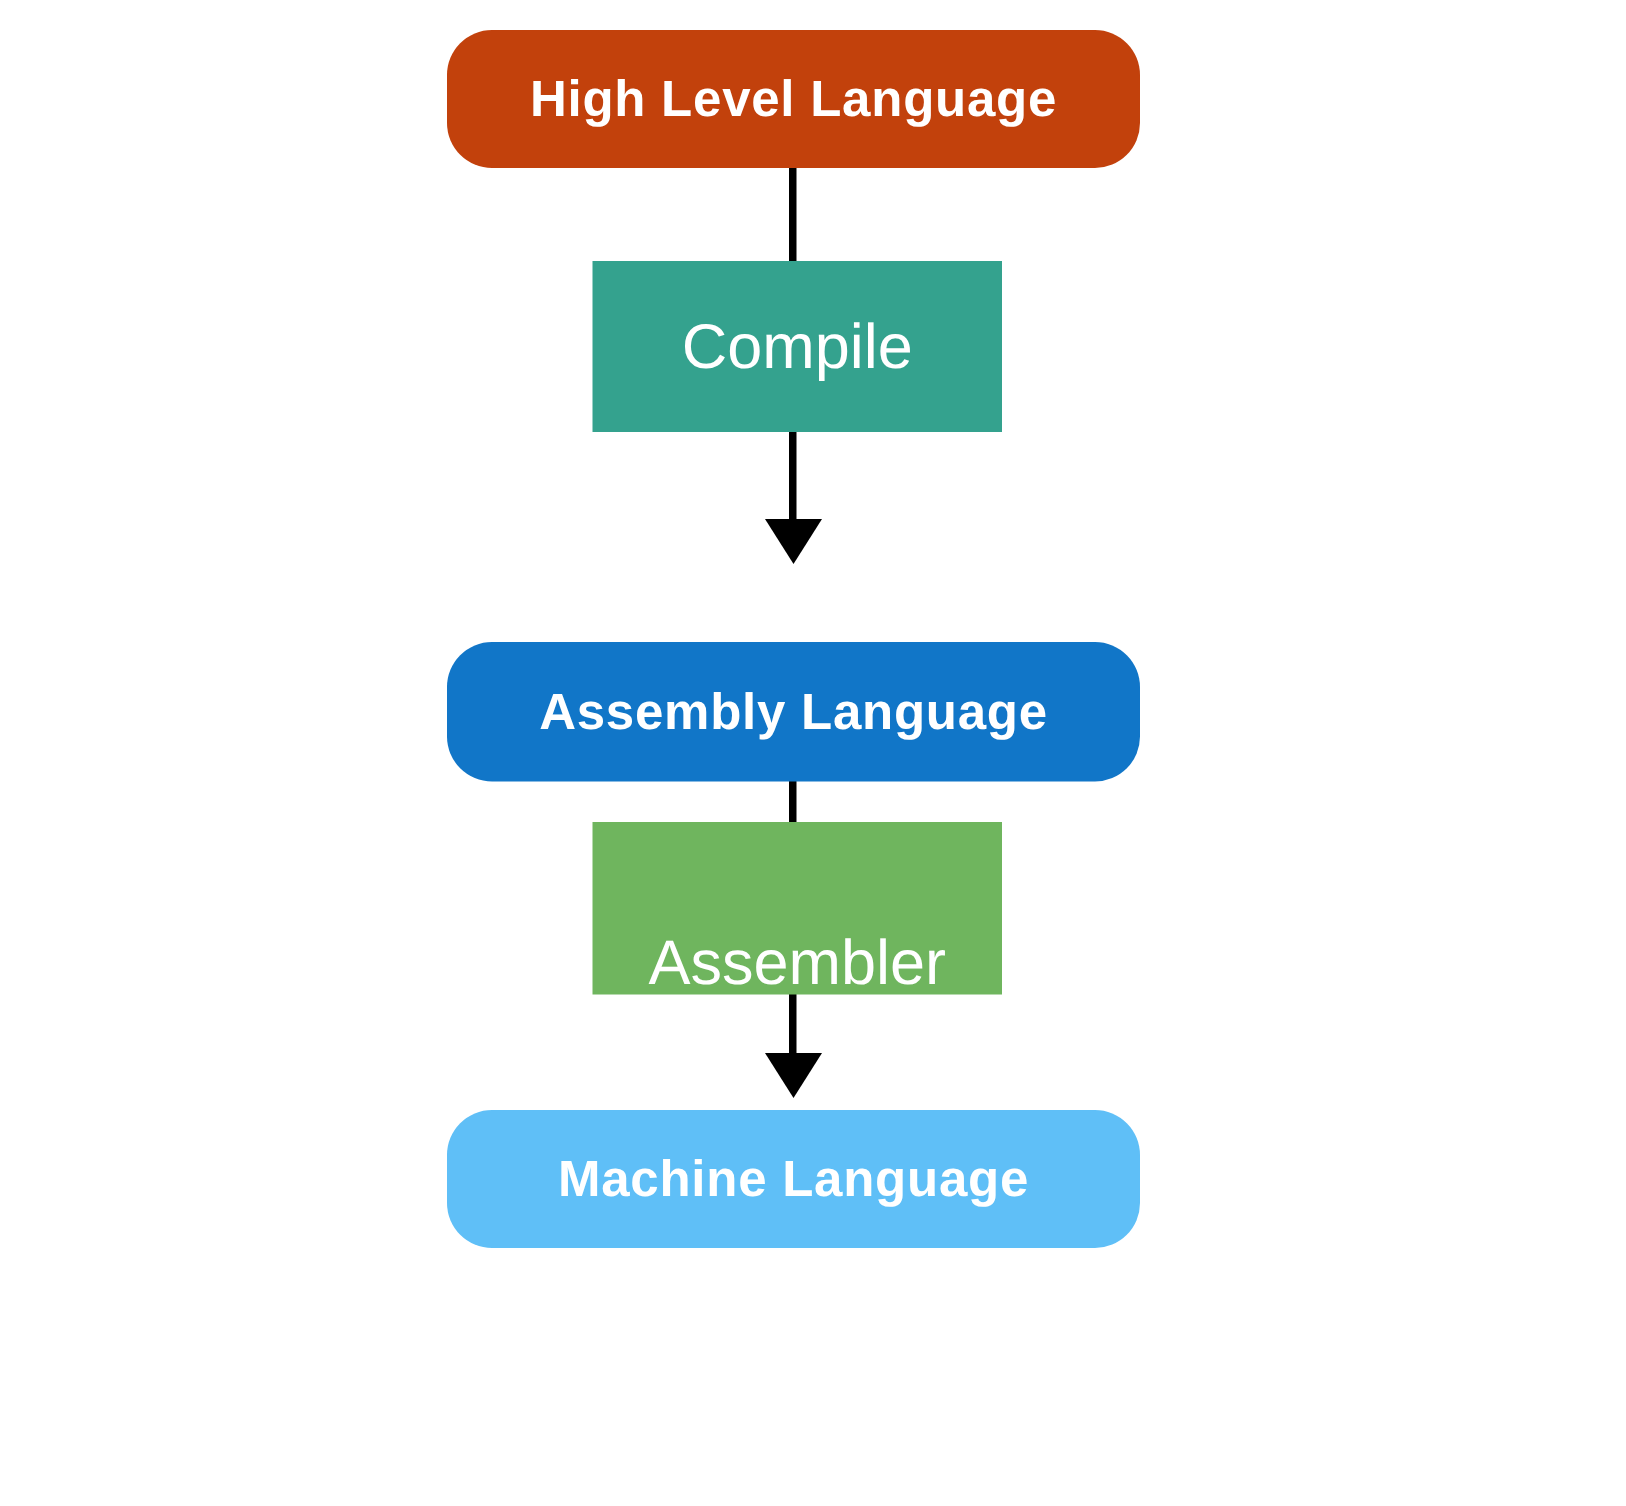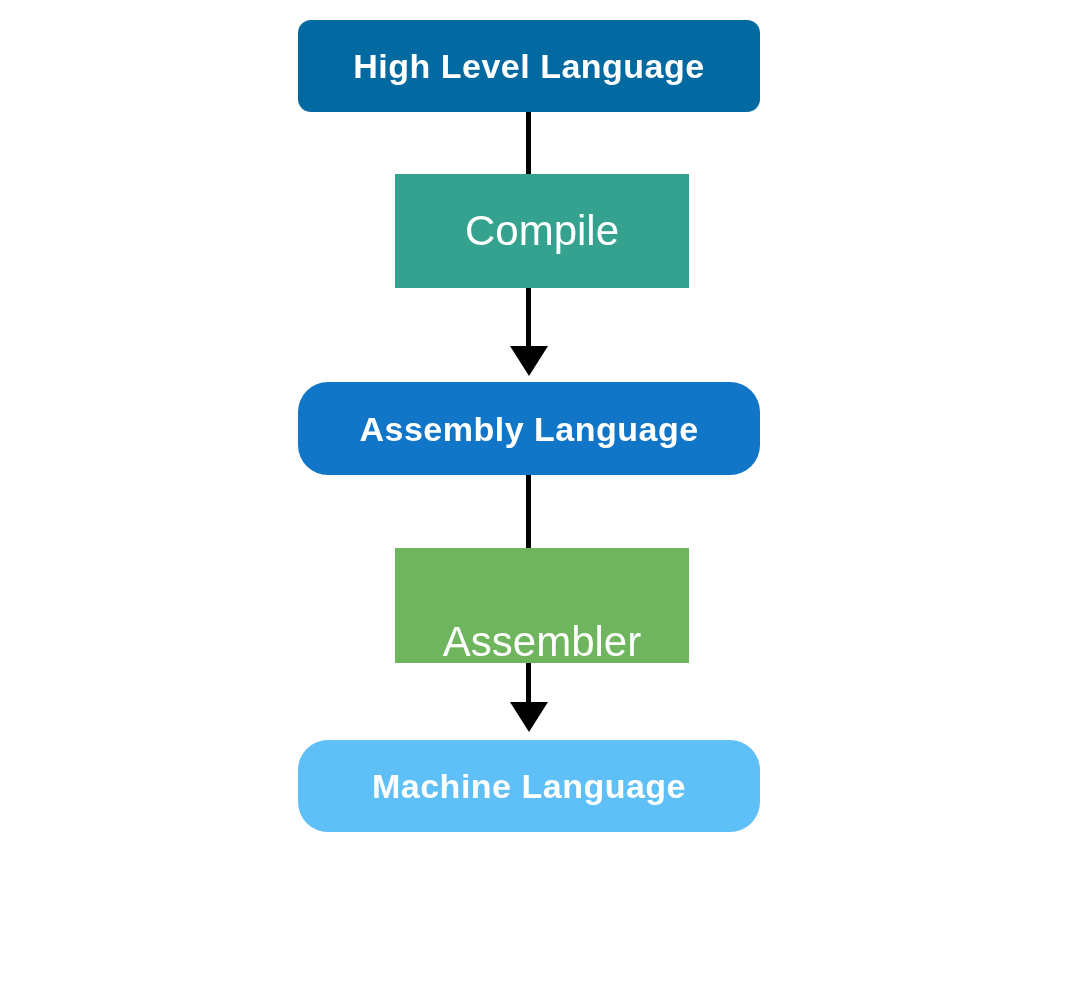--- a/index.html
+++ b/index.html
@@ -30,21 +30,21 @@
   .pill {
     left: 298px;
     width: 462px;
     border-radius: 30px;
     font-size: 34px;
     font-weight: 700;
     letter-spacing: 0.5px;
   }
   .rect {
     left: 395px;
-    width: 294px;
+    width: 273px;
     font-size: 42px;
     font-weight: 400;
   }
   .node-1 { top: 20px;  height: 92px;  }
   .node-2 { top: 174px; height: 114px; }
   .node-3 { top: 382px; height: 93px;  }
   .node-4 { top: 548px; height: 115px; }
   .node-5 { top: 740px; height: 92px;  }
 
   .edge-line {
@@ -74,29 +74,29 @@
 <body>
 
 <div class="canvas">
 
   <div class="edge-line edge-line-1" style="background-color: rgb(0, 0, 0);"></div>
   <div class="edge-arrowhead edge-arrowhead-1" style="border-top-color: rgb(0, 0, 0);"></div>
 
   <div class="edge-line edge-line-2" style="background-color: rgb(0, 0, 0);"></div>
   <div class="edge-arrowhead edge-arrowhead-2" style="border-top-color: rgb(0, 0, 0);"></div>
 
-  <div class="node pill node-1" style="background-color: #0369a1; border-radius: 13px;">
+  <div class="node pill node-1" style="background-color: #c2410c;">
     <span>High Level Language</span>
   </div>
 
   <div class="node rect node-2" style="background-color: rgb(52, 162, 142);">
     <span>Compile</span>
   </div>
 
-  <div class="node pill node-3" style="background-color: rgb(17, 118, 200);">
+  <div class="node pill node-3" style="background-color: rgb(17, 118, 200); margin-top: 46px;">
     <span>Assembly Language</span>
   </div>
 
   <div class="node rect node-4" style="background-color: rgb(111, 181, 94); align-items: flex-end;">
     <span>Assembler</span>
   </div>
 
   <div class="node pill node-5" style="background-color: rgb(95, 191, 247); text-align: center;">
     <span>Machine Language</span>
   </div>

